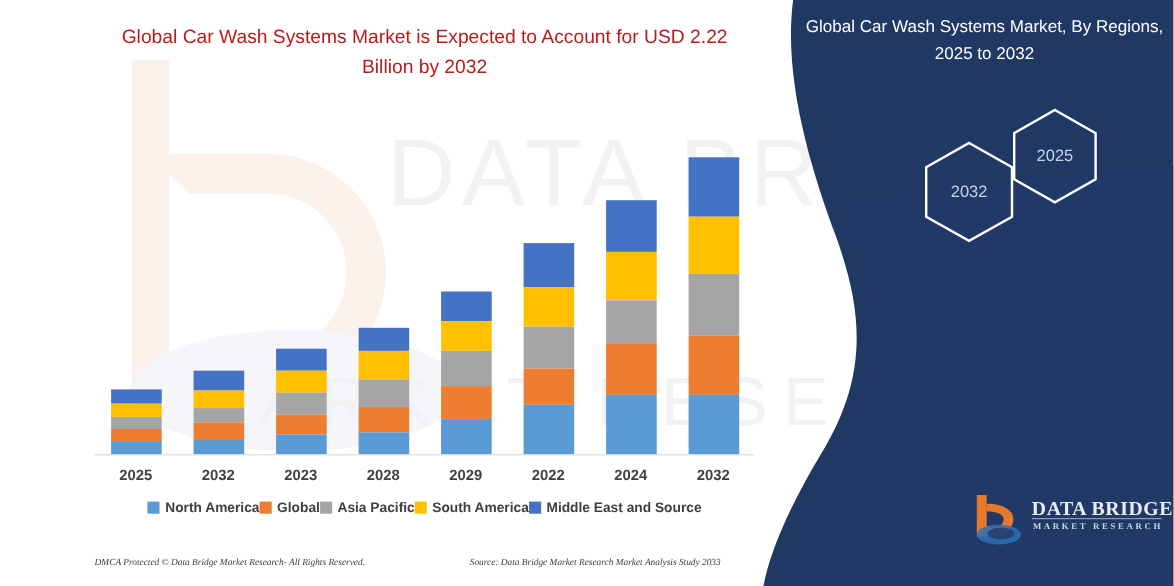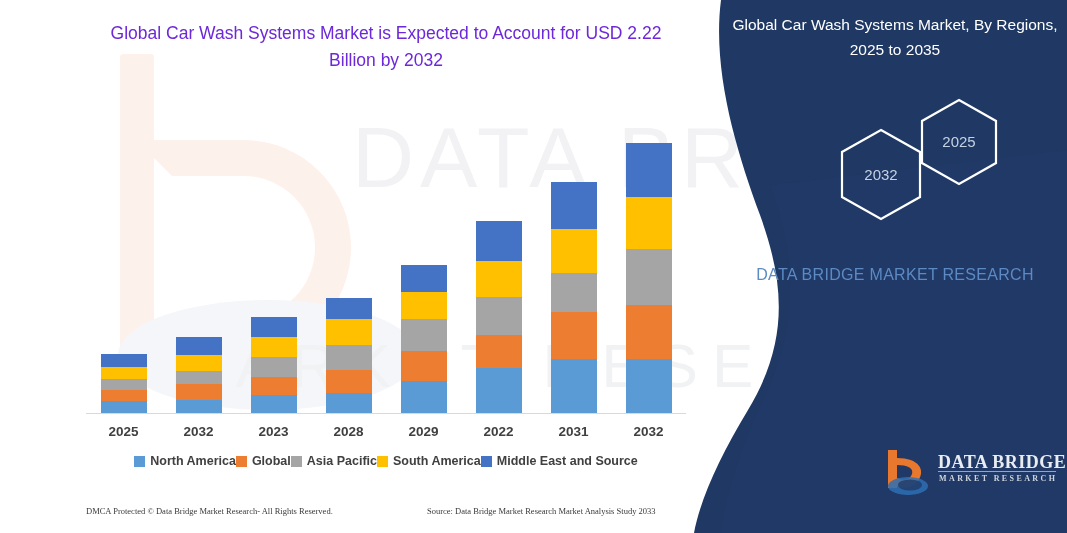--- a/index.html
+++ b/index.html
@@ -45,21 +45,21 @@
     background:#f4f6f9;
   }
 
   
   .chart-panel { position:absolute; left:0; top:0; width:720px; height:533px; }
 
   .chart-title {
     position:absolute; left:86px; top:20px; width:600px;
     text-align:center;
     font-size:17.5px; line-height:27px;
-    color:#6d28d9;
+    color:#b91c1c;
     font-weight:400;
   }
 
   .plot { position:absolute; left:86px; top:120px; width:600px; height:293px; }
   .axis-line {
     position:absolute; left:86px; top:413px; width:600px; height:1px;
     background:#d9d9d9;
   }
 
   .bar {
@@ -75,21 +75,21 @@
 
   .legend {
     position:absolute; left:86px; top:454px; width:600px;
     display:flex; justify-content:center; align-items:center; 
     flex-wrap:nowrap;
   }
   .legend-item { display:flex; align-items:center; gap:5px; }
   .legend-swatch { width:11px; height:11px; display:block; }
   .legend-label { font-size:12.5px; font-weight:bold; color:#404040; white-space:nowrap; }
 
-  .footer { position:absolute; left:0; top:506px; width:700px; height:20px; }
+  .footer { position:absolute; left:0; top:506px; width:700px; height:20px;font-style:italic; }
   .footer-left {
     position:absolute; left:86px; top:0;
     font-family:"Liberation Serif", serif;
     font-size:8.5px; color:#3a3a3a; white-space:nowrap;
   }
   .footer-right {
     position:absolute; left:427px; top:0;
     font-family:"Liberation Serif", serif;
     font-size:8.5px; color:#3a3a3a; white-space:nowrap;
   }
@@ -217,21 +217,21 @@
       </div>
     <div class="axis-line"></div>
 
     <div class="xlabels" id="xlabels">
         <div class="xlabel" style="left: 2.5px;">2025</div>
         <div class="xlabel" style="left: 77.5px;">2032</div>
         <div class="xlabel" style="left: 152.5px;">2023</div>
         <div class="xlabel" style="left: 227.5px;">2028</div>
         <div class="xlabel" style="left: 302.5px;">2029</div>
         <div class="xlabel" style="left: 377.5px;">2022</div>
-        <div class="xlabel" style="left: 452.5px;">2031</div>
+        <div class="xlabel" style="left: 452.5px;">2024</div>
         <div class="xlabel" style="left: 527.5px;">2032</div>
       </div>
 
     <div class="legend" id="legend">
         <div class="legend-item">
           <span class="legend-swatch" style="background: rgb(91, 155, 213);"></span>
           <span class="legend-label">North America</span>
         </div>
         <div class="legend-item">
           <span class="legend-swatch" style="background: rgb(237, 125, 49);"></span>
@@ -258,32 +258,31 @@
   </div>
 
   <div class="navy-panel">
     <svg width="1067" height="533" viewBox="0 0 1067 533" xmlns="http://www.w3.org/2000/svg">
       <path d="M 1067 0 L 721 0 C 712 70, 736 150, 760 215 C 784 282, 790 340, 748 410 C 720 456, 700 500, 694 533 L 1067 533 Z" fill="#1F3864"></path>
       <path d="M 770 185 C 795 255, 800 320, 765 395 C 742 443, 726 492, 720 533 L 1067 533 L 1067 150 Z" fill="#203a68" opacity="0.55"></path>
     </svg>
   </div>
 
   <div class="navy-content">
-    <div class="navy-title">Global Car Wash Systems Market, By Regions, 2025 to 2035</div>
+    <div class="navy-title">Global Car Wash Systems Market, By Regions, 2025 to 2032</div>
 
     <div class="hex-group">
       <svg width="190" height="125" viewBox="0 0 190 125" xmlns="http://www.w3.org/2000/svg">
         <polygon points="131,4 168,25 168,67 131,88 94,67 94,25" fill="none" stroke="#ffffff" stroke-width="2.2"></polygon>
         <polygon points="53,34 92,56 92,101 53,123 14,101 14,56" fill="none" stroke="#ffffff" stroke-width="2.2"></polygon>
       </svg>
       <div class="hex-label" style="left:94px; top:37px; width:74px;">2025</div>
       <div class="hex-label" style="left:14px; top:70px; width:78px;">2032</div>
     </div>
 
-    <div class="brand-text">DATA BRIDGE MARKET RESEARCH</div>
 
     <div class="dbmr-logo">
       <svg width="58" height="48" viewBox="0 0 58 48" xmlns="http://www.w3.org/2000/svg">
         <path d="M10 2 L19 2 L19 40 L10 40 Z" fill="#E8782D"></path>
         <path d="M19 10 C41 10, 48 22, 40 33 C35 40, 26 41, 19 38 L19 30 C25 33, 32 32, 34 26 C36 20, 29 17, 19 17 Z" fill="#E8782D"></path>
         <ellipse cx="30" cy="38" rx="20" ry="9" fill="#2E6FB5" opacity="0.85"></ellipse>
         <ellipse cx="32" cy="37" rx="12" ry="5.5" fill="#1F3864" opacity="0.75"></ellipse>
       </svg>
       <div class="rule"></div>
       <div class="logo-name">DATA BRIDGE</div>

